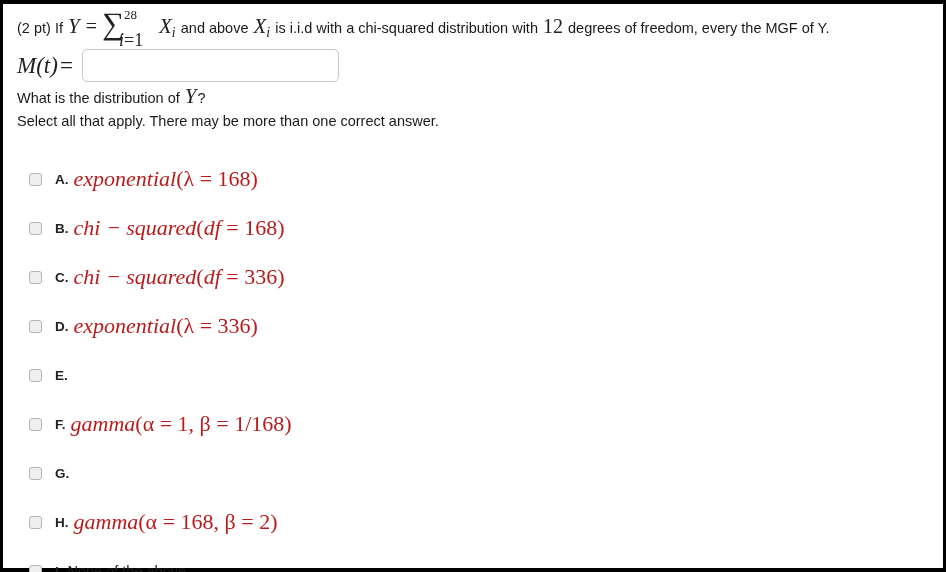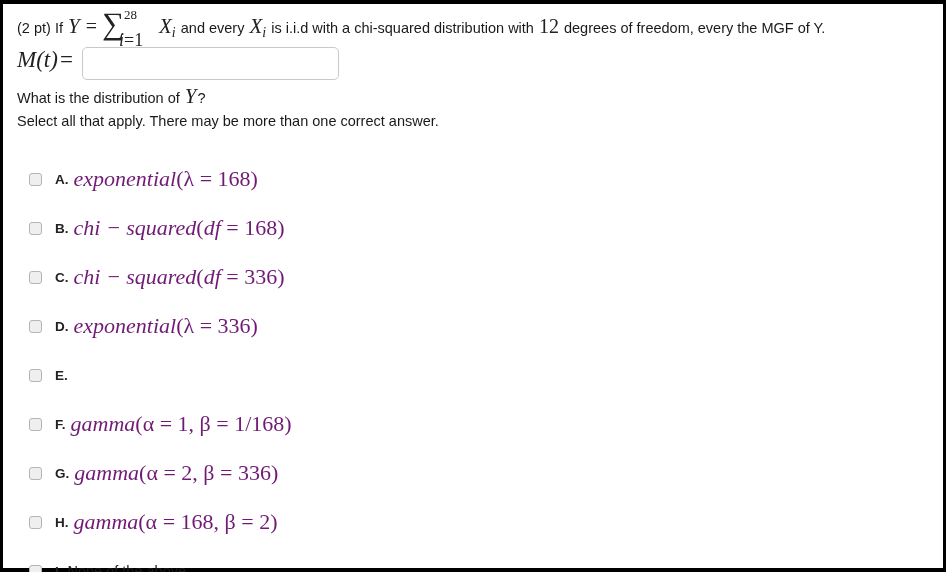--- a/index.html
+++ b/index.html
@@ -83,21 +83,21 @@
     font-family: "Liberation Serif", serif;
     font-size: 18px;
     font-style: normal;
     color: #222;
   }
   .sum-bot i { font-style: italic; }
 
   
   .mgf-row {
     display: flex;
-    align-items: flex-start;
+    align-items: center;
     margin-top: 4px;
     height: 38px;
   }
   .mgf-label {
     font-family: "Liberation Serif", serif;
     font-style: italic;
     font-size: 23px;
     color: #222;
     margin-right: 9px;
     white-space: nowrap;
@@ -154,21 +154,21 @@
     font-family: "Liberation Sans", sans-serif;
     font-weight: bold;
     font-size: 13.5px;
     color: #222;
     margin-right: 5px;
     flex: none;
   }
   .opt-math {
     font-family: "Liberation Serif", serif;
     font-size: 22px;
-    color: #701a75;
+    color: #b91c1c;
     white-space: nowrap;
   }
   .opt-math .fname { font-style: italic; }
   .opt-math .paren,
   .opt-math .opnum { font-style: normal; }
   .opt-math .gk { font-style: normal; }
   .opt-plain {
     font-family: "Liberation Sans", sans-serif;
     font-size: 14.5px;
     color: #1a1a1a;
@@ -184,21 +184,21 @@
     <span>(2 pt)</span>
     <span>If</span>
     <span class="big-var">Y</span>
     <span class="num-big">=</span>
     <span class="sum-wrap">
       <span class="sum-sign">∑</span>
       <span class="sum-top">28</span>
       <span class="sum-bot"><i>i</i><span>=</span><span>1</span></span>
     </span>
     <span class="big-var"><span>X</span><span class="sub">i</span></span>
-    <span>and every</span>
+    <span>and above</span>
     <span class="big-var"><span>X</span><span class="sub">i</span></span>
     <span>is i.i.d with a chi-squared distribution with</span>
     <span class="num-big">12</span>
     <span>degrees of freedom, every the MGF of Y.</span>
   </div>
 
   <div class="mgf-row">
     <span class="mgf-label"><span>M</span><span>(</span><span>t</span><span>)</span><span class="eqs">=</span></span>
     <input class="answer-input" type="text" placeholder="" style="">
   </div>
@@ -236,21 +236,20 @@
         <span class="opt-letter">E.</span>
       </div>
       <div class="option-row">
         <input type="checkbox" class="cbx" style="">
         <span class="opt-letter">F.</span>
         <span class="opt-math"><span class="fname">gamma</span><span class="paren">(</span><span class="gk">α</span><span class="opnum"> = </span><span class="opnum">1</span><span class="paren">, </span><span class="gk">β</span><span class="opnum"> = </span><span class="opnum">1/168</span><span class="paren">)</span></span>
       </div>
       <div class="option-row">
         <input type="checkbox" class="cbx" style="">
         <span class="opt-letter">G.</span>
-        <span class="opt-math"><span class="fname">gamma</span><span class="paren">(</span><span class="gk">α</span><span class="opnum"> = </span><span class="opnum">2</span><span class="paren">, </span><span class="gk">β</span><span class="opnum"> = </span><span class="opnum">336</span><span class="paren">)</span></span>
       </div>
       <div class="option-row">
         <input type="checkbox" class="cbx" style="">
         <span class="opt-letter">H.</span>
         <span class="opt-math"><span class="fname">gamma</span><span class="paren">(</span><span class="gk">α</span><span class="opnum"> = </span><span class="opnum">168</span><span class="paren">, </span><span class="gk">β</span><span class="opnum"> = </span><span class="opnum">2</span><span class="paren">)</span></span>
       </div>
       <div class="option-row">
         <input type="checkbox" class="cbx" style="">
         <span class="opt-letter">I.</span>
         <span class="opt-plain">None of the above</span>

